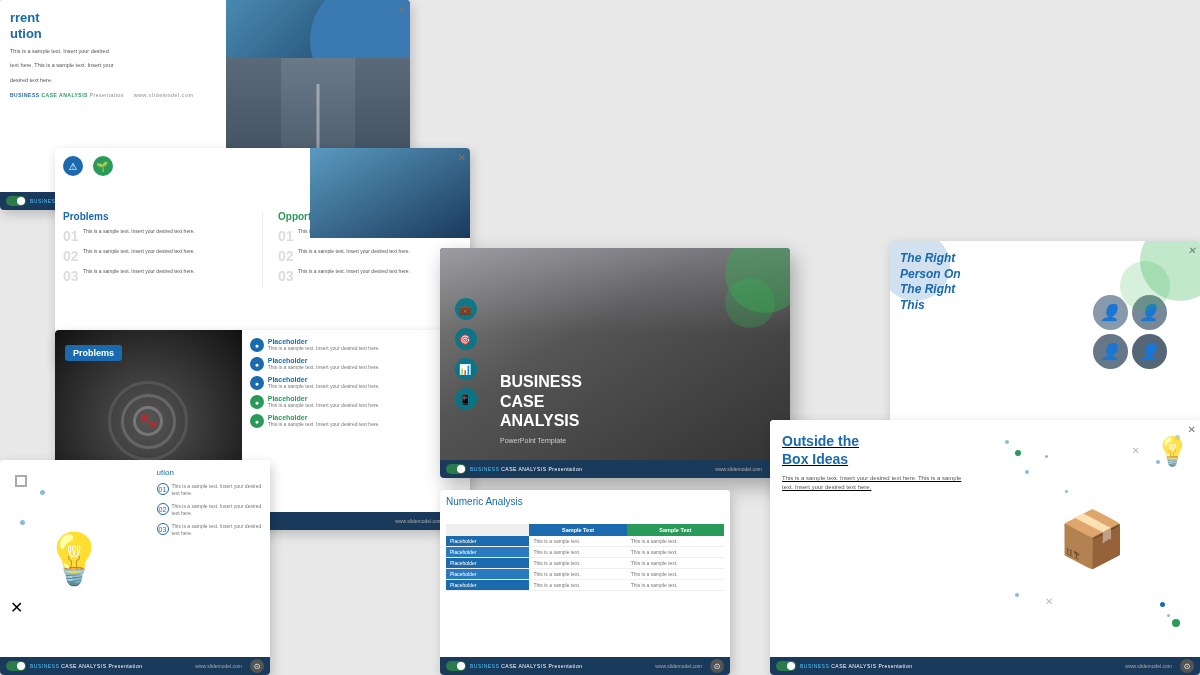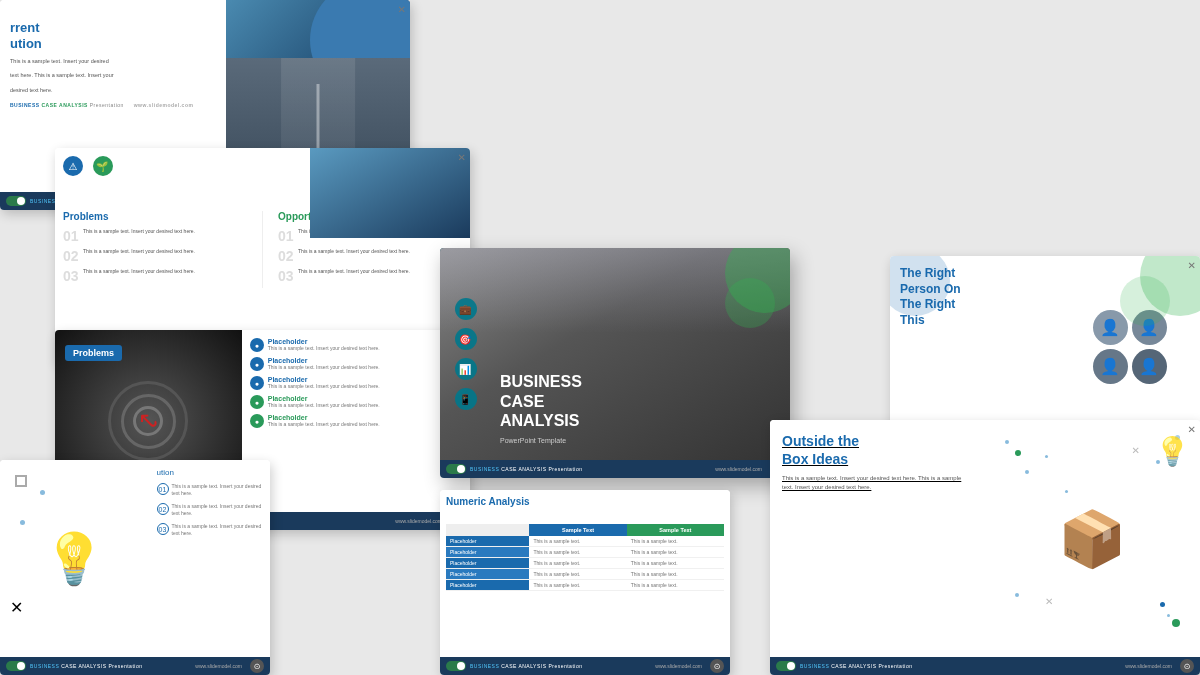--- a/index.html
+++ b/index.html
@@ -94,24 +94,25 @@
       left: 440px;
       top: 490px;
       width: 290px;
       height: 185px;
       z-index: 4;
     }
 
     
     .slide-right-top {
       right: 0;
-      top: 256px;
+      top: 241px;
       width: 310px;
       height: 200px;
       z-index: 3;
+      font-style: italic;
     }
 
     
     .slide-right-bottom {
       right: 0;
       top: 420px;
       width: 430px;
       height: 255px;
       z-index: 5;
     }
@@ -427,21 +428,21 @@
     }
 
     
     .sn-content {
       height: calc(100% - 18px);
       padding: 6px;
       background: white;
     }
     .sn-title {
       font-size: 10px;
-      font-weight: bold;
+      font-weight: normal;
       color: #1a6aad;
       margin-bottom: 17px;
     }
     .sn-table {
       width: 100%;
       border-collapse: collapse;
       font-size: 5px;
     }
     .sn-table th {
       padding: 3px 4px;
@@ -603,21 +604,21 @@
   </style>
 </head>
 <body>
 
 <div style="width:1200px;height:675px;background:#e8e8e8;position:relative;">
 
 
   <div class="slide-card slide-top-left">
     <div class="s1-content">
       <div class="s1-left">
-        <div class="s1-title" style="color:#1a6aad;margin-top:10px;">
+        <div class="s1-title" style="color:#1a6aad;">
           <span>rrent</span><br>
           <span style="color:#1a6aad;">ution</span>
         </div>
         <div class="s1-text">This is a sample text. Insert your desired</div>
         <div class="s1-text">text here. This is a sample text. Insert your</div>
         <div class="s1-text">desired text here.</div>
         <div style="margin-top:8px;font-size:5px;color:#1a6aad;font-weight:bold;letter-spacing:0.5px;">
           <span>BUSINESS</span> <span style="color:#2a9a5a;">CASE ANALYSIS</span> <span style="color:#888;font-weight:normal;">Presentation</span>
           <span style="color:#aaa;margin-left:8px;">www.slidemodel.com</span>
         </div>

